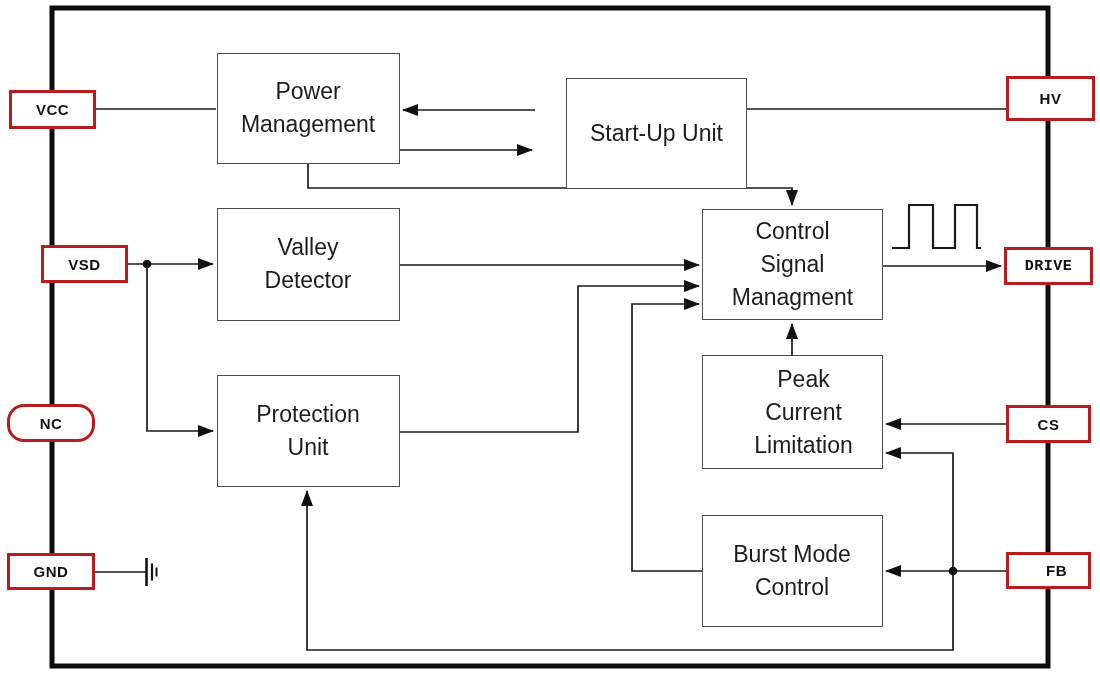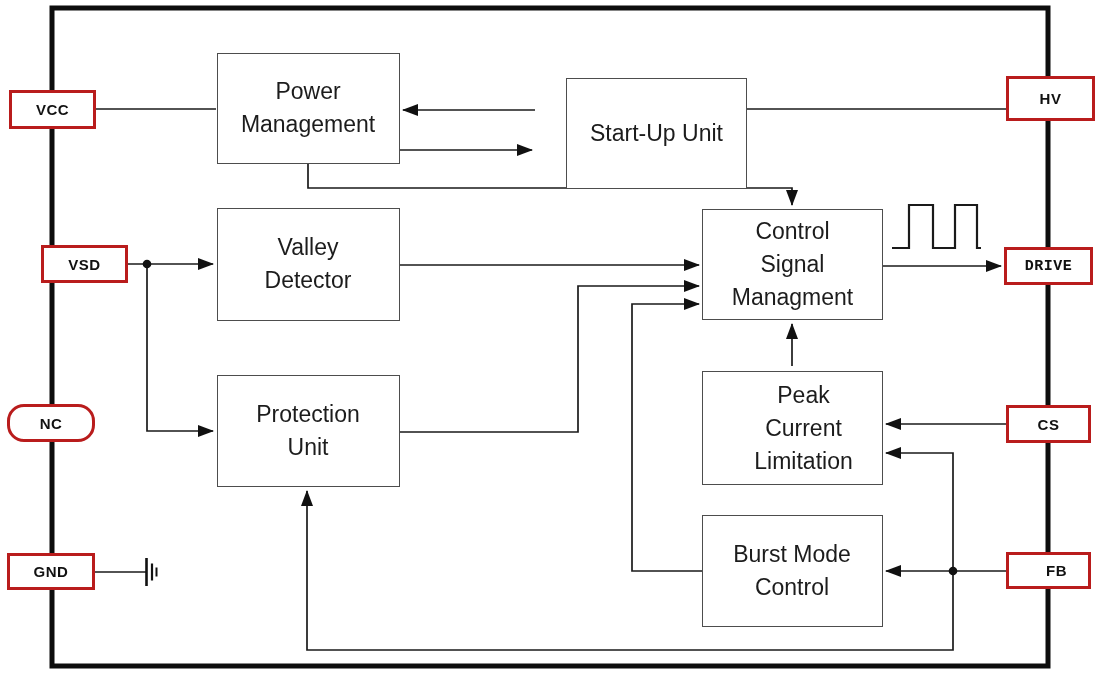--- a/index.html
+++ b/index.html
@@ -86,21 +86,21 @@
     <span>Control</span>
     <span>Signal</span>
     <span>Managment</span>
   </div>
 
   <div class="block" style="left:216.5px;top:374.5px;width:183px;height:112px;">
     <span>Protection</span>
     <span>Unit</span>
   </div>
 
-  <div class="block" style="left:701.5px;top:371px;width:181px;height:114px;padding-left:23px;">
+  <div class="block" style="left:701.5px;top:355px;width:181px;height:114px;padding-left:23px;">
     <span>Peak</span>
     <span>Current</span>
     <span>Limitation</span>
   </div>
 
   <div class="block" style="left:701.5px;top:514.5px;width:181px;height:112px;">
     <span>Burst Mode</span>
     <span>Control</span>
   </div>
 

